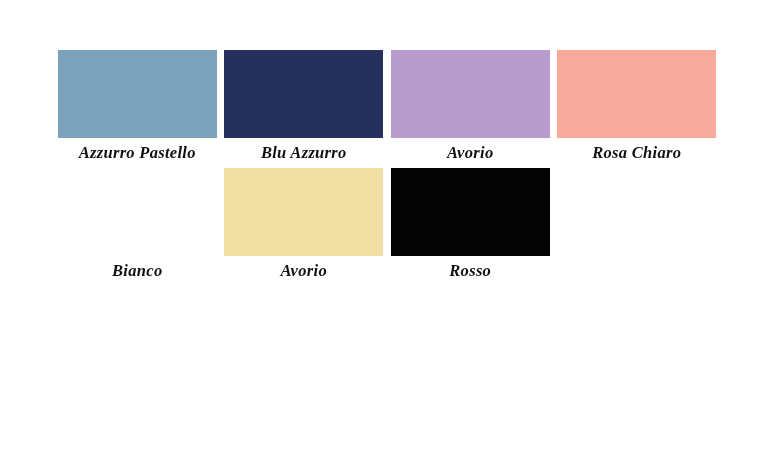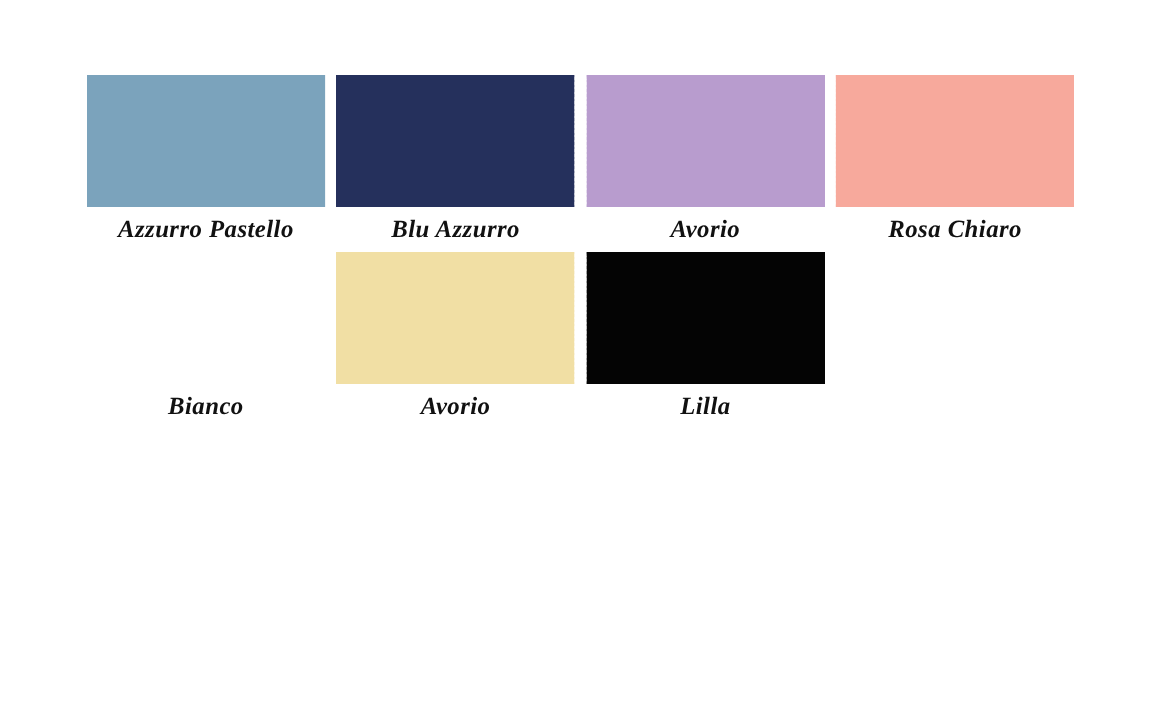--- a/index.html
+++ b/index.html
@@ -181,16 +181,16 @@
         </div>
         <div class="swatch-label">Avorio</div>
       </div>
       <div class="swatch-cell">
         <div class="swatch-chip-wrap">
           <div class="swatch-chip" style="--chip-color: #040404;">
             <div class="fill"></div>
             <div class="inner"></div>
           </div>
         </div>
-        <div class="swatch-label">Lilla</div>
+        <div class="swatch-label">Rosso</div>
       </div>
     </div>
 </div>
 
 </body></html>

